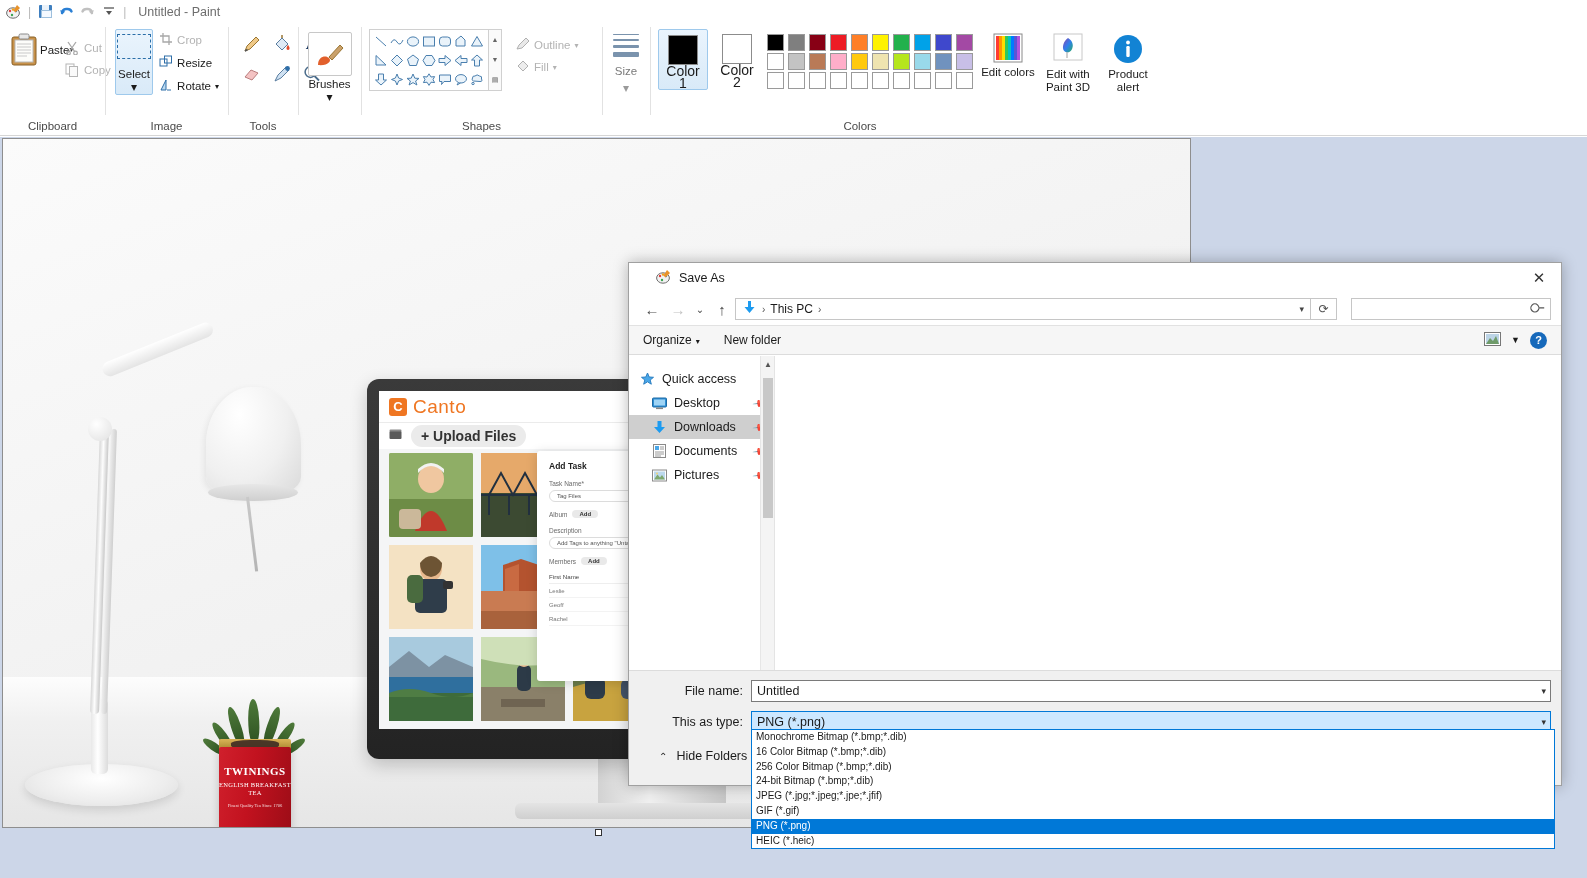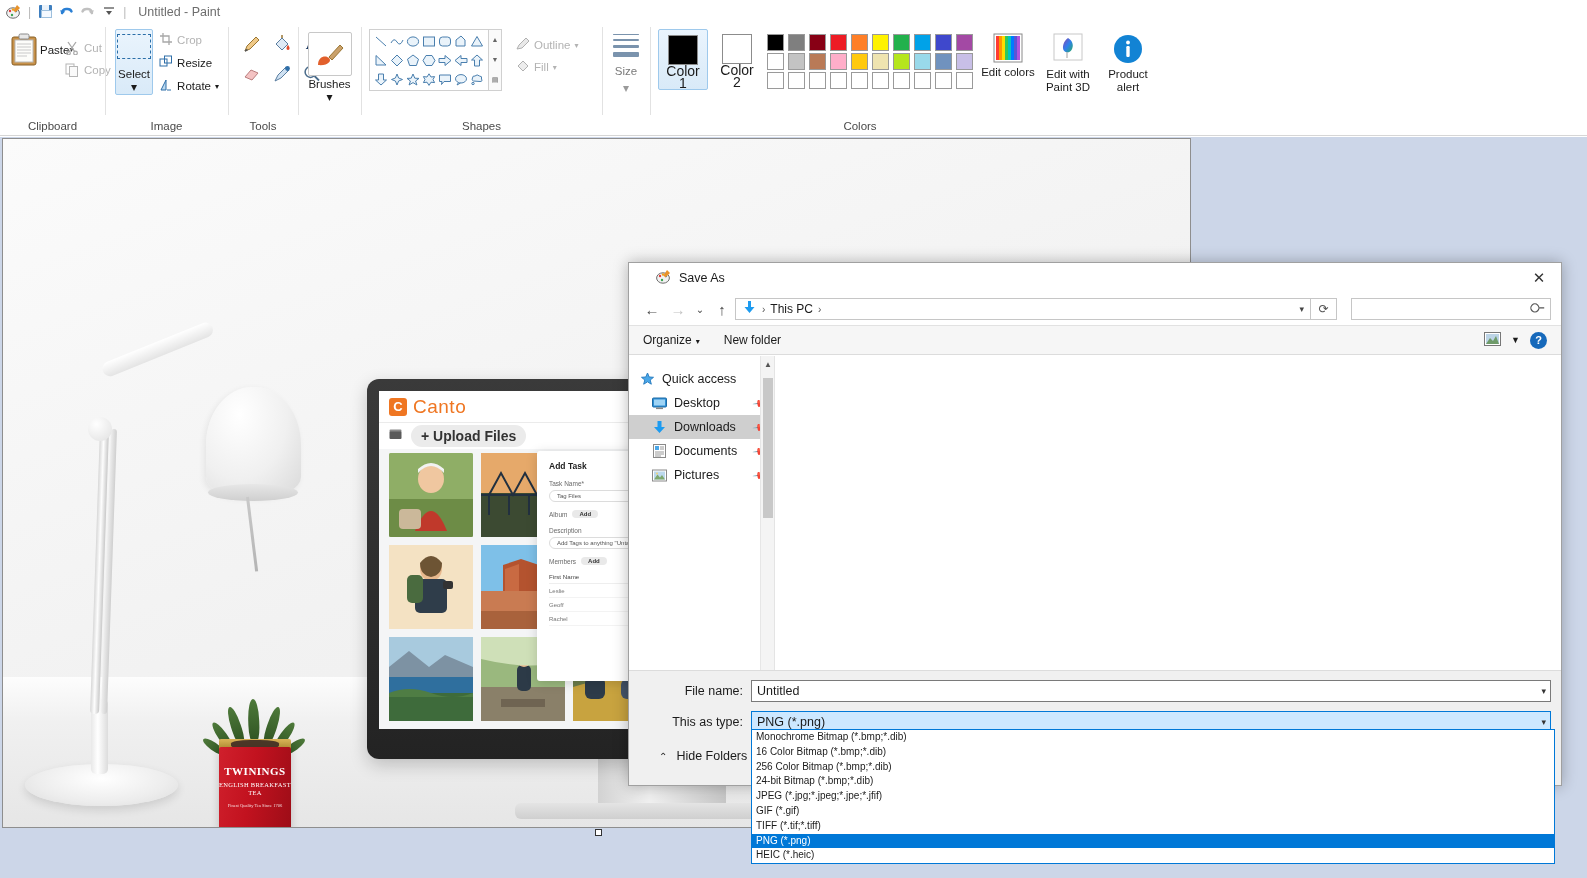--- a/index.html
+++ b/index.html
@@ -953,16 +953,15 @@
   </div>
 </div>
 
 <div id="typelist">
     <div class="opt">Monochrome Bitmap (*.bmp;*.dib)</div>
     <div class="opt">16 Color Bitmap (*.bmp;*.dib)</div>
     <div class="opt">256 Color Bitmap (*.bmp;*.dib)</div>
     <div class="opt">24-bit Bitmap (*.bmp;*.dib)</div>
     <div class="opt">JPEG (*.jpg;*.jpeg;*.jpe;*.jfif)</div>
     <div class="opt">GIF (*.gif)</div>
-    <div class="opt">TIFF (*.tif;*.tiff)</div>
     <div class="opt sel">PNG (*.png)</div>
     <div class="opt">HEIC (*.heic)</div>
   </div>
 
 </body></html>

